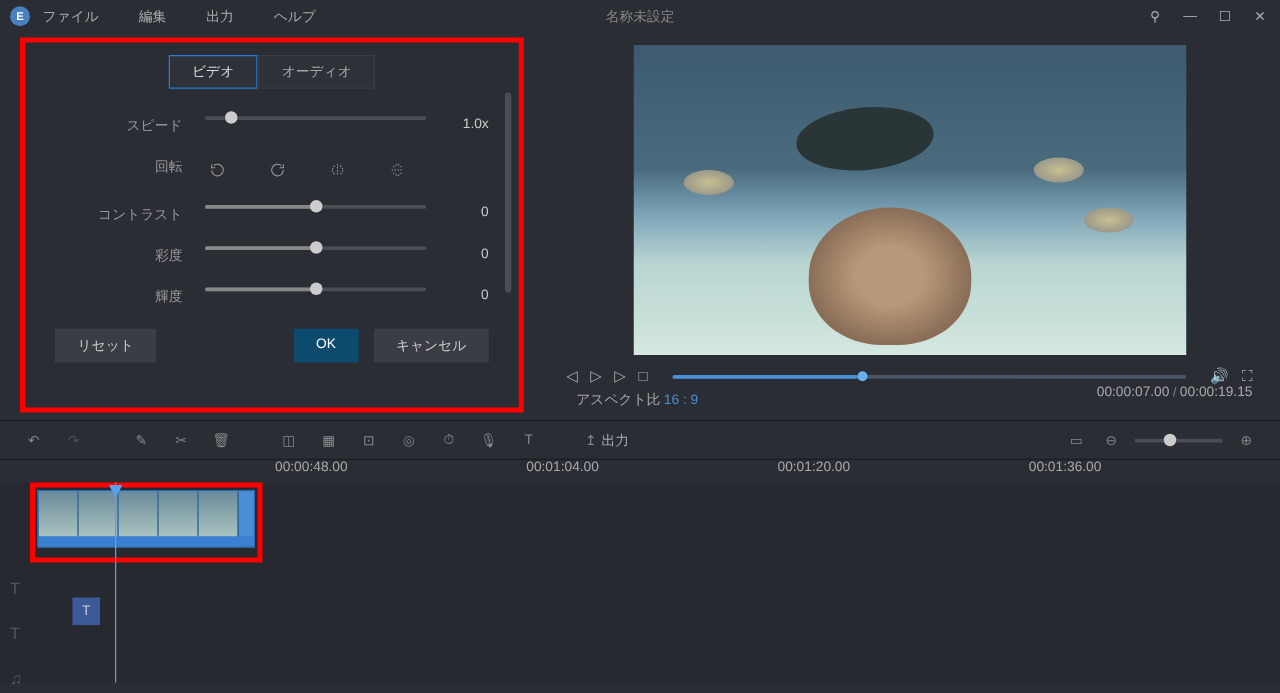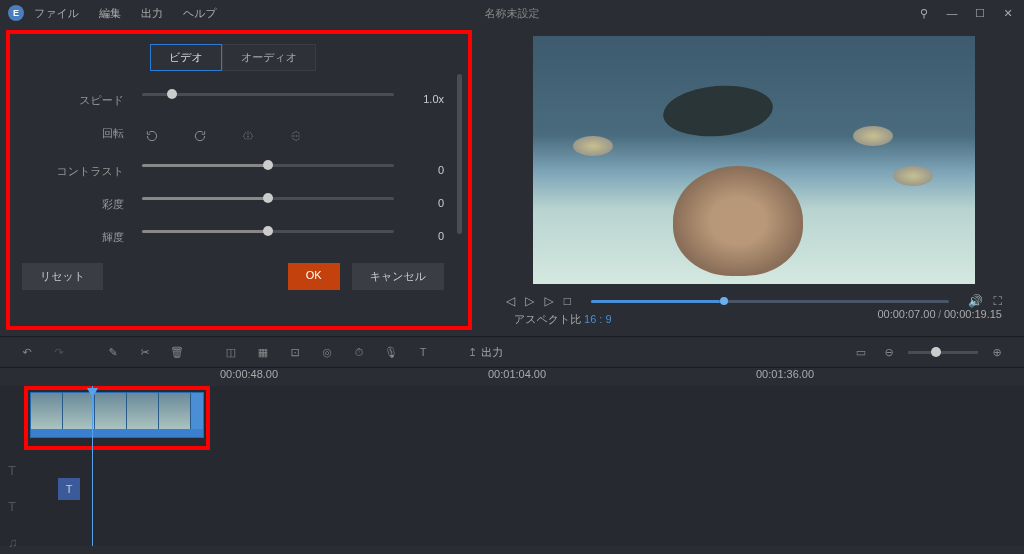--- a/index.html
+++ b/index.html
@@ -1,40 +1,40 @@
 <!DOCTYPE html>
 <html><head>
 <meta charset="utf-8">
 <style>
 *{margin:0;padding:0;box-sizing:border-box;font-family:"Meiryo",sans-serif;font-size:11px;color:#aaa}
 body{width:1024px;height:554px;background:#2a2d34;overflow:hidden}
 .titlebar{height:26px;display:flex;align-items:center;padding:0 8px;background:#2a2d34}
 .logo{width:16px;height:16px;border-radius:50%;background:#4a7fbf;margin-right:10px;display:flex;align-items:center;justify-content:center;color:#fff;font-size:9px;font-weight:bold}
-.menu{display:flex;gap:20px;font-size:11px}
+.menu{display:flex;gap:32px;font-size:11px}
 .menu span{cursor:pointer}
 .win-title{position:absolute;left:50%;transform:translateX(-50%);color:#888}
 .win-ctrls{margin-left:auto;display:flex;gap:12px;color:#888}
 .win-ctrls span{width:16px;text-align:center;cursor:pointer}
 .main{display:flex;height:304px}
-.left{width:466px;border:4px solid red;margin:4px 0 0 6px;padding:10px 24px 10px 12px;position:relative}
+.left{width:403px;border:4px solid red;margin:4px 0 0 16px;padding:10px 24px 10px 24px;position:relative}
 .tabs{display:flex;justify-content:center;gap:0;margin-bottom:22px}
 .tab{padding:5px 18px;border:1px solid #3a3d44;background:#2e3138;cursor:pointer}
 .tab.active{border-color:#2b7bd6;color:#ddd}
 .ctrl{display:flex;margin-bottom:18px}
 .ctrl-label{width:120px;text-align:right;padding-right:18px;color:#999}
 .slider{flex:1;height:3px;background:#4a4d54;position:relative;border-radius:2px}
 .slider-fill{position:absolute;height:100%;background:#888;border-radius:2px}
 .knob{position:absolute;width:10px;height:10px;background:#ccc;border-radius:50%;top:-4px;transform:translateX(-50%)}
 .val{width:50px;text-align:right;color:#ccc}
 .chk{width:12px;height:12px;border:1px solid #888}
 .rot-btns{display:flex;gap:28px;align-items:center}
 .rot-btn{width:20px;height:20px;display:flex;align-items:center;justify-content:center;cursor:pointer}
 .btn-row{display:flex;gap:12px;margin-top:10px}
 .btn{padding:6px 18px;background:#3a3d44;cursor:pointer;color:#ccc}
-.btn.primary{background:#c2410c;color:#fff}
+.btn.primary{background:#0c4a6e;color:#fff}
 .right{flex:1;padding:10px 22px 4px 34px}
 .preview{width:442px;height:248px;background:linear-gradient(180deg,#3d5a6e 0%,#4a6b7e 40%,#7ea5b8 55%,#b8d4d0 70%,#d4e8e0 100%);margin:0 auto;position:relative;overflow:hidden}
 .fish-big{position:absolute;width:130px;height:110px;background:radial-gradient(ellipse,#b89878 30%,#8a6e58 70%);border-radius:50% 50% 45% 45%;left:140px;top:130px}
 .fish-dark{position:absolute;width:110px;height:50px;background:#2a3538;border-radius:50%;left:130px;top:50px;transform:rotate(-5deg)}
 .fish-sm{position:absolute;width:40px;height:20px;background:radial-gradient(#c8c090,#888);border-radius:50%}
 .play-ctrls{display:flex;align-items:center;gap:10px;margin-top:10px;color:#777}
 .play-ctrls .pbtn{cursor:pointer;font-size:12px}
 .prog{flex:1;height:3px;background:#4a5568;margin:0 10px;position:relative;border-radius:2px}
 .prog-fill{position:absolute;height:100%;width:36%;background:#4a8fd6;border-radius:2px}
 .prog-knob{position:absolute;width:8px;height:8px;background:#6ab0f0;border-radius:50%;top:-3px;left:36%}
@@ -216,20 +216,21 @@
     <div class="zoom-sl">
         <div class="knob"></div>
       </div>
     <div class="tool">⊕</div>
   </div>
 </div>
 
 <div class="ruler">
     <span>00:00:48.00</span>
     <span>00:01:04.00</span>
+  <span>00:01:20.00</span>
     <span>00:01:36.00</span>
 </div>
 
 <div class="timeline">
   <div class="clip-area">
     <div class="clip">
       <div class="thumb"></div><div class="thumb"></div><div class="thumb"></div><div class="thumb"></div><div class="thumb"></div>
       <div class="clip-bar"></div>
     </div>
   </div>

